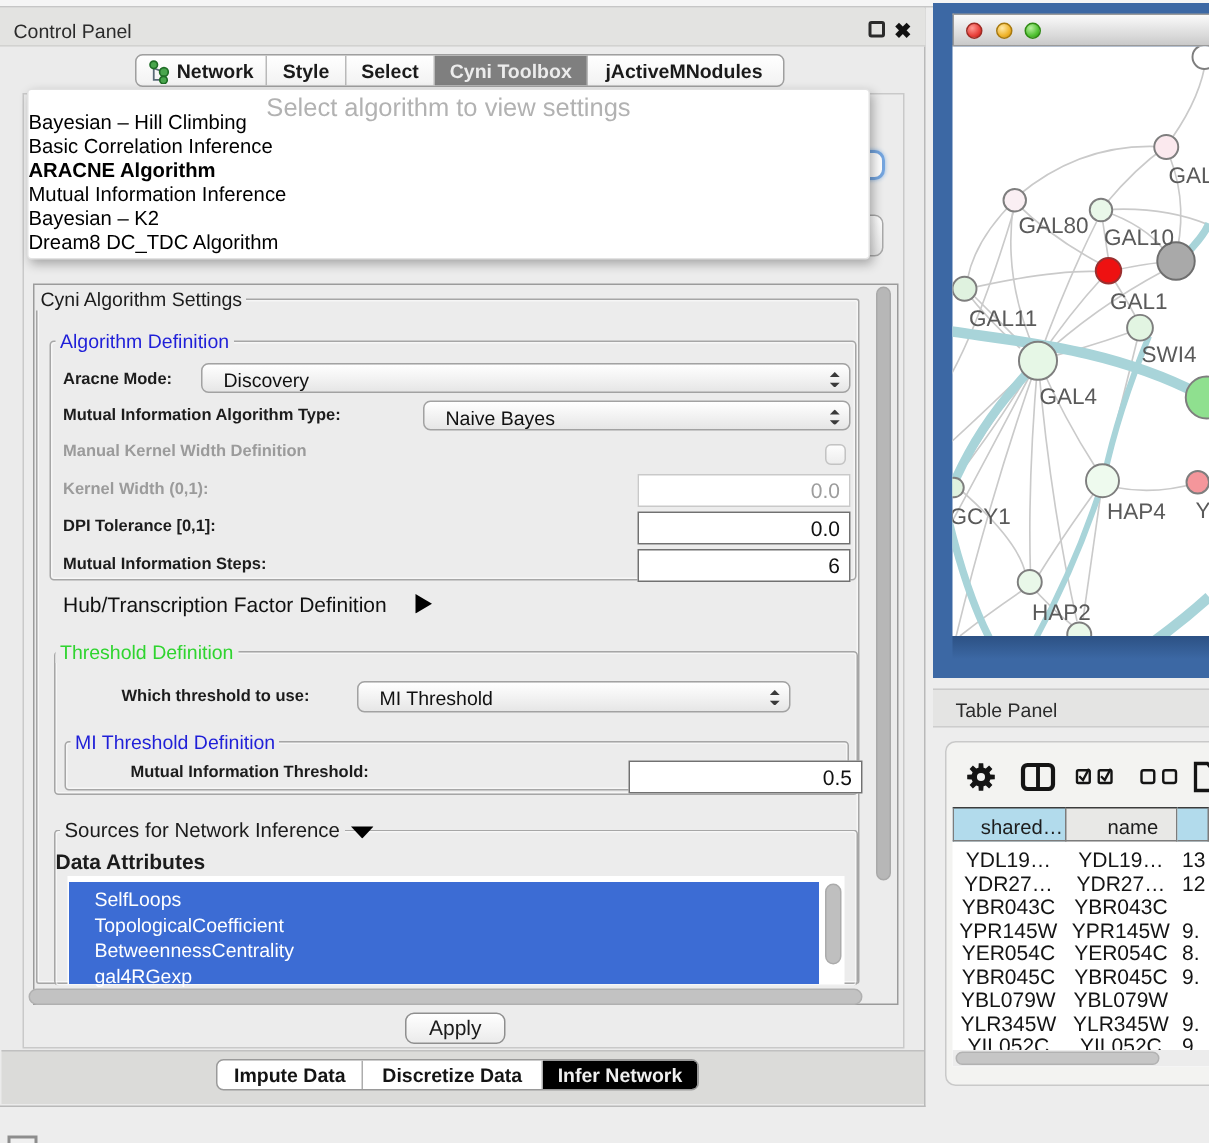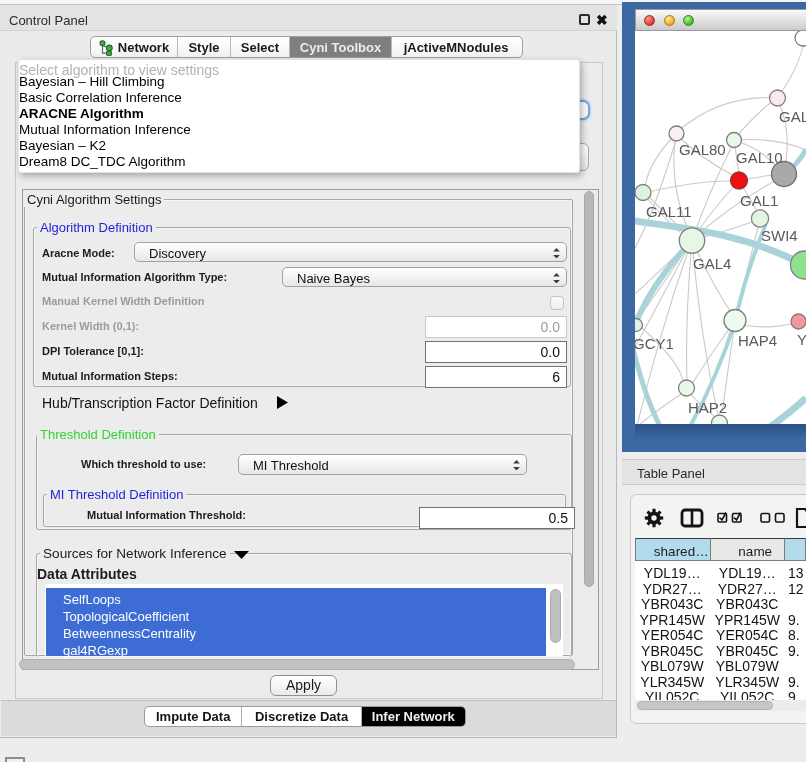--- a/index.html
+++ b/index.html
@@ -63,22 +63,22 @@
 #bottabs .sel { background:#000000; color:#efefef; }
 
 #applybtn { left:270px; top:675px; width:67px; height:21px;
   background:linear-gradient(#ffffff,#f5f5f5 50%,#ebebeb); border:1px solid #8f8f8f;
   border-radius:6px; font-size:14px; color:#1b1b1b; text-align:center; line-height:19px; }
 
 
 #dropdown { left:18px; top:59px; width:562px; height:114px; background:#ffffff;
   border:1px solid #e2e2e2; border-radius:3px;
   box-shadow:2px 3px 7px rgba(0,0,0,0.30); }
-#ddhint { position:absolute; left:0; top:2px; width:100%; text-align:left;
-  font-size:14px; color:#b2b2b2; }
+#ddhint { position:absolute; left:0; top:2px; width:100%; text-align:center;
+  font-size:17px; color:#b2b2b2; }
 #dditems { position:absolute; left:0px; top:14px; font-size:13.5px; color:#000;
   line-height:15.9px; }
 
 
 #netwin { left:622px; top:2px; width:184px; height:450px; background:#3c68a4; }
 #nettitle { left:635px; top:9px; width:171px; height:22px;
   background:linear-gradient(#fafafa,#d9d9d9 70%,#c9c9c9);
   border:1px solid #9a9a9a; border-right:none; }
 .tl { position:absolute; top:15px; width:11px; height:11px; border-radius:50%; }
 #netcanvas { left:635px; top:31px; width:171px; height:393px; background:#ffffff; }

